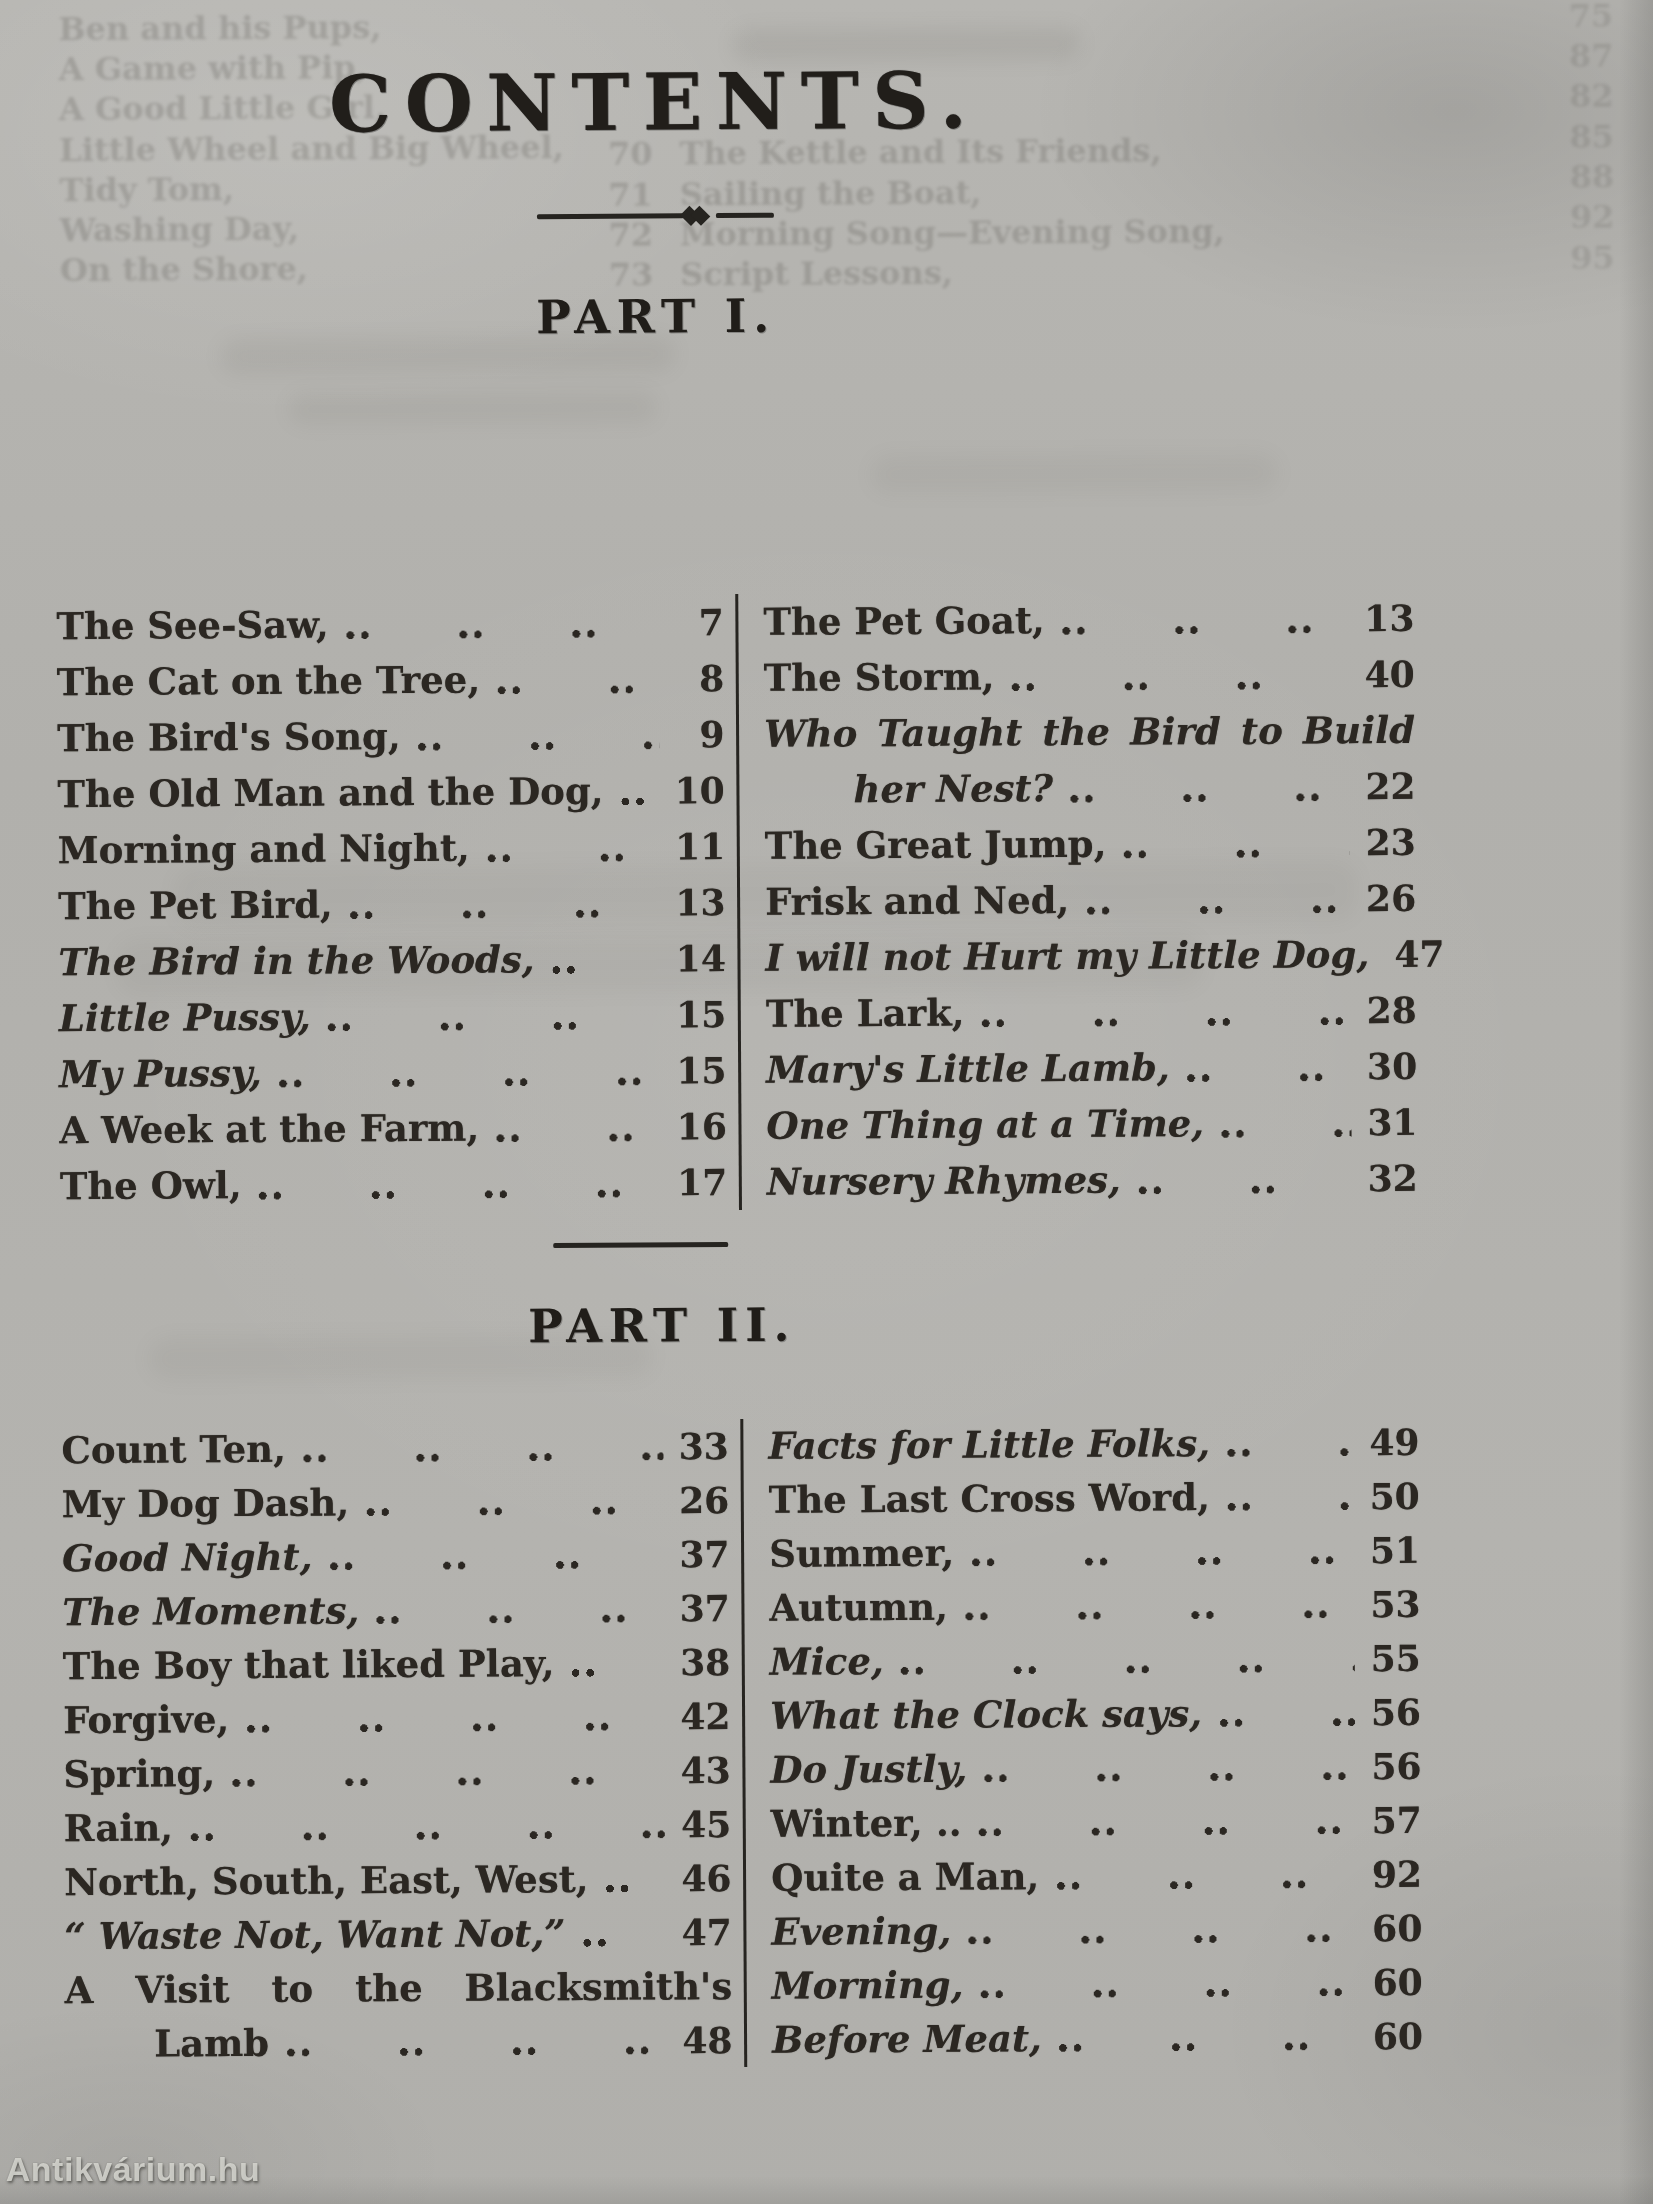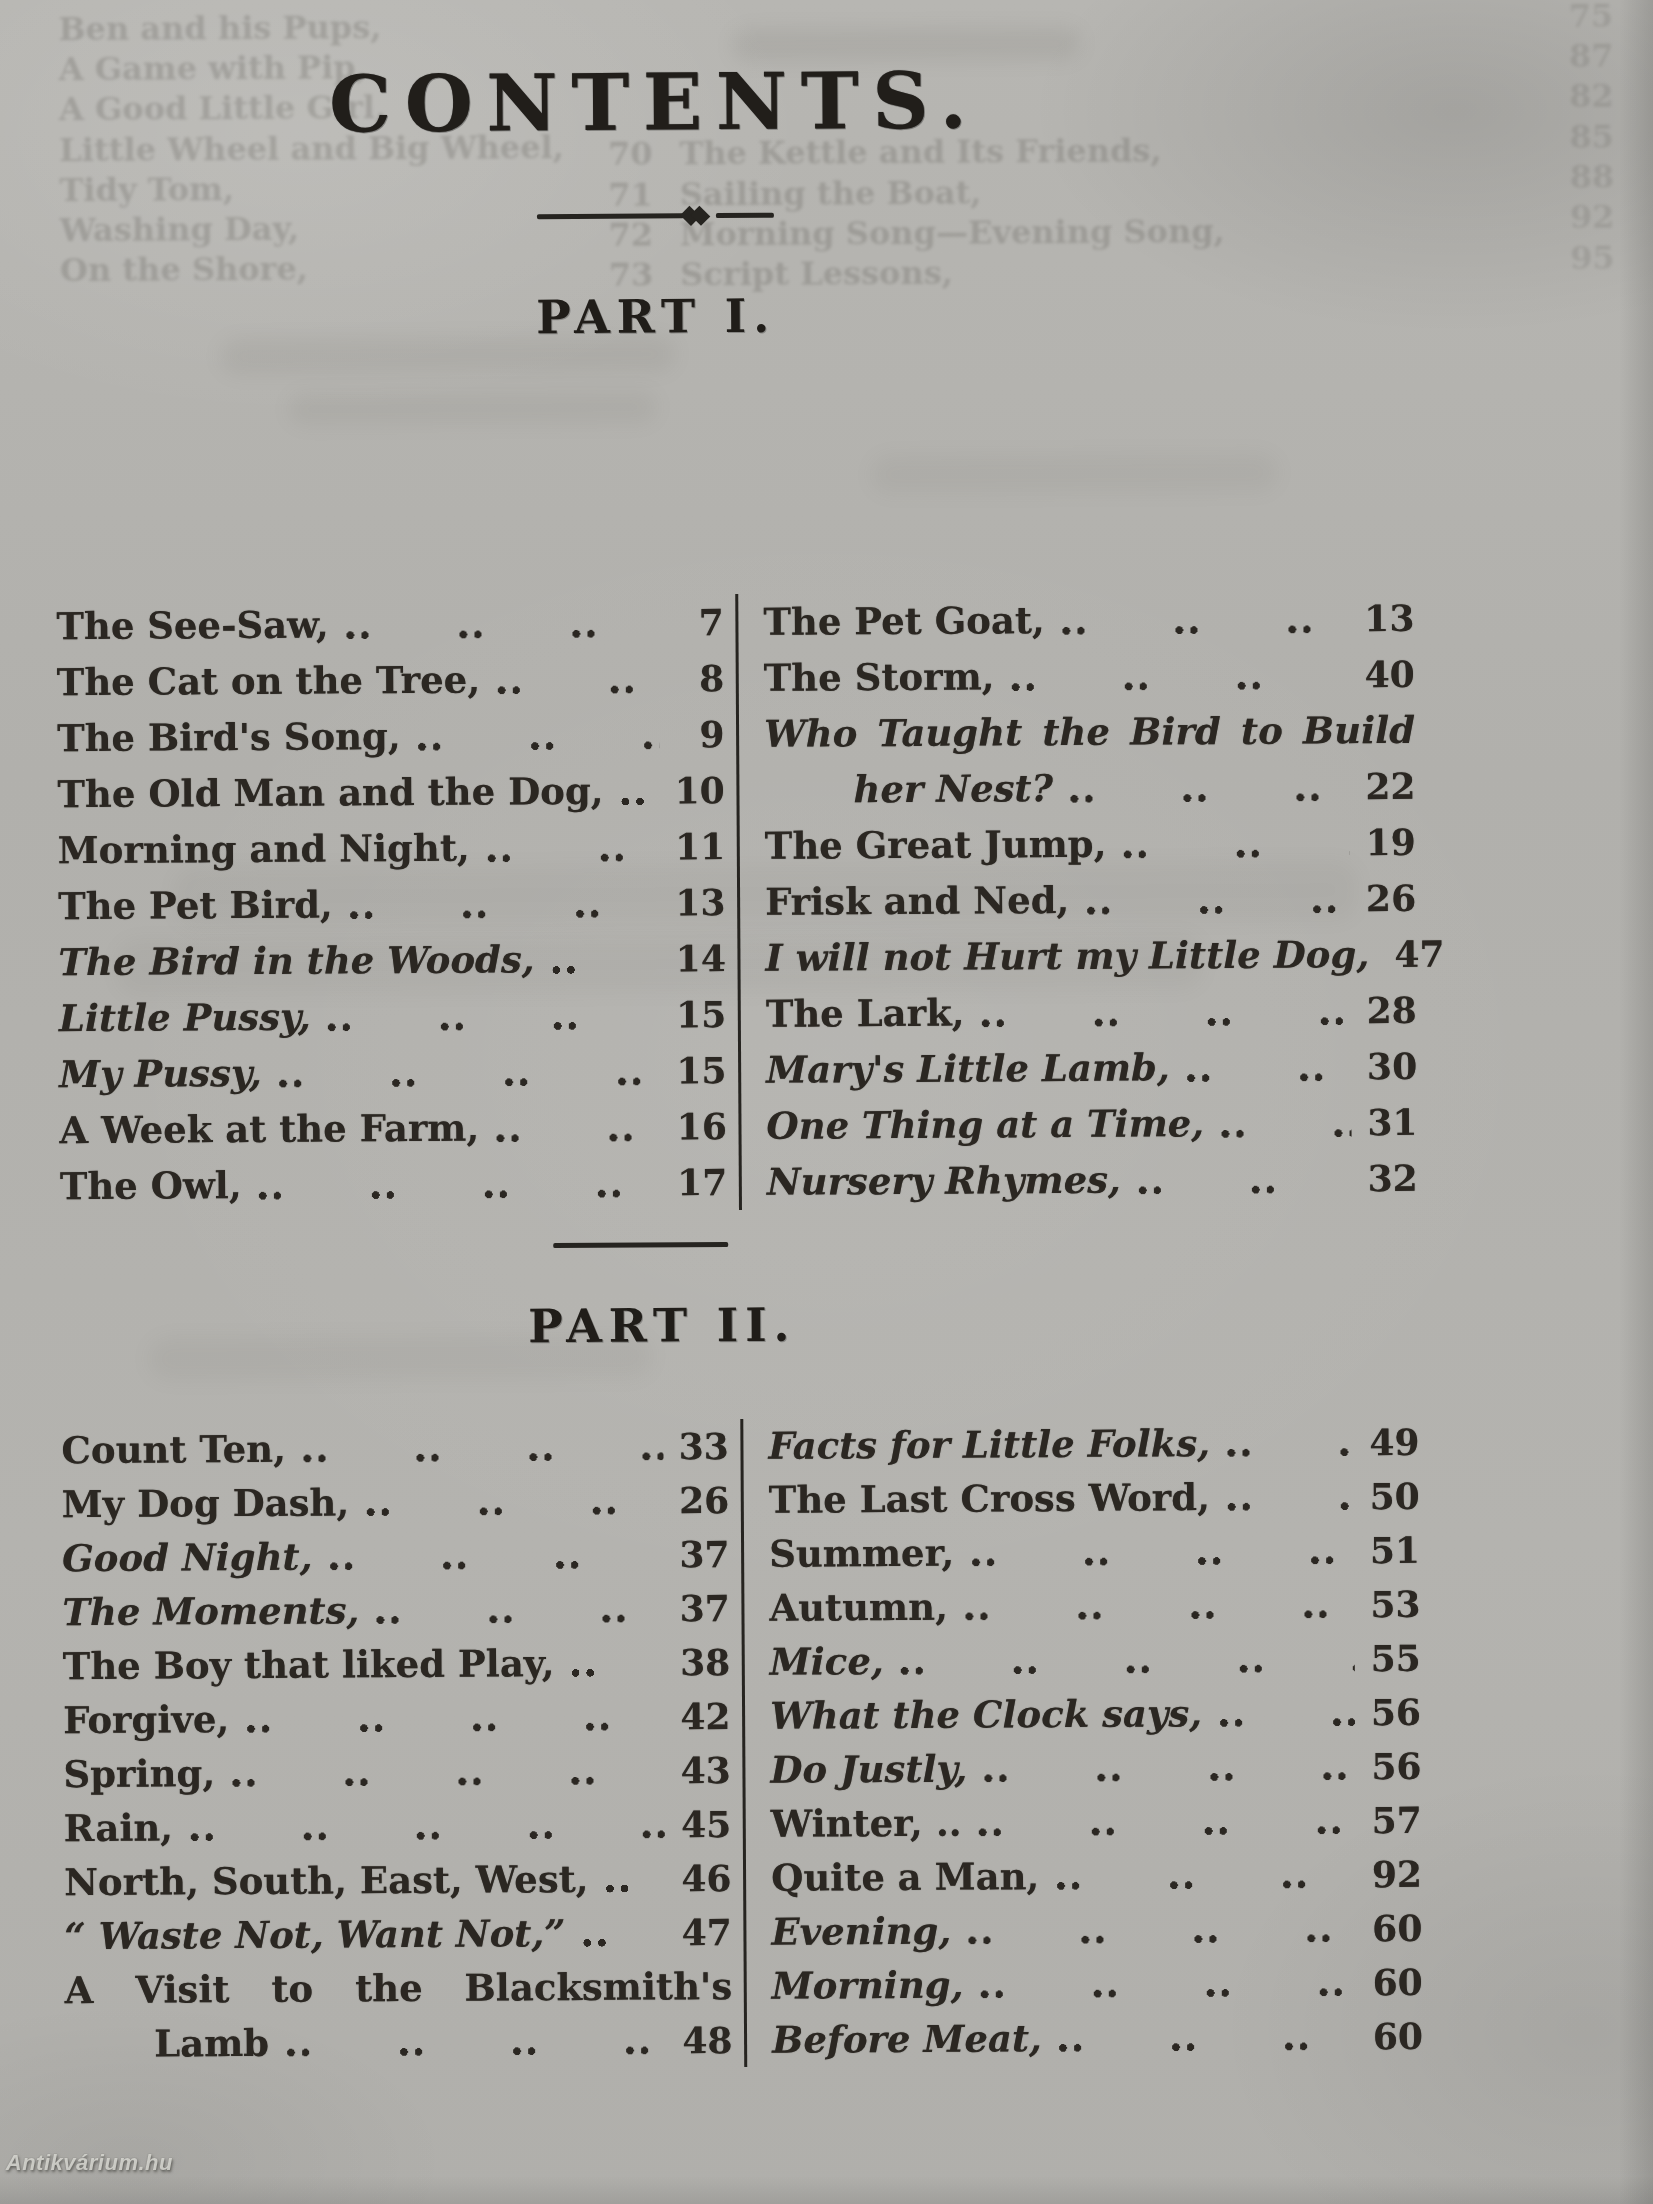--- a/index.html
+++ b/index.html
@@ -68,23 +68,23 @@
   .row.start .t{flex:1;white-space:normal;text-align:justify;text-align-last:justify;}
   .fill{flex:1;height:9.7px;align-self:flex-end;margin:0 9.7px 12.6px 15.5px;
     background-image:
       radial-gradient(circle 3.9px at 5.8px 4.9px, #2b2722 96%, transparent),
       radial-gradient(circle 3.9px at 20.4px 4.9px, #2b2722 96%, transparent);
     background-size:113px 9.7px;background-repeat:repeat-x;background-position:left bottom;}
   .fill.nodots{background:none;}
   .n{width:56px;text-align:right;font-size:36px;}
 
   .watermark{position:absolute;left:5.8px;top:2150px;
-    font-family:"Liberation Sans", sans-serif;font-weight:bold;font-size:22px;
+    font-family:"Liberation Sans", sans-serif;font-weight:bold;font-size:34px;
     color:rgba(226,226,220,0.82);letter-spacing:0.5px;
-    text-shadow:1px 1.9px 2.9px rgba(55,55,50,0.65), 0 0 1px rgba(70,70,65,0.5);font-style:italic;}
+    text-shadow:1px 1.9px 2.9px rgba(55,55,50,0.65), 0 0 1px rgba(70,70,65,0.5);}
 </style>
 </head>
 <body>
 
 <div class="paper"></div>
 
 <div class="content">
 
   <div class="ghost" id="ghost-top">
       <div class="gline" style="left: 5.8px; top: 5.8px;">Ben and his Pups,</div>
@@ -197,21 +197,21 @@
           <span class="t it">Who Taught the Bird to Build</span>
         </div>
         <div class="row">
           <span class="t it ind">her Nest?</span>
           <span class="fill"></span>
           <span class="n">22</span>
         </div>
         <div class="row">
           <span class="t">The Great Jump,</span>
           <span class="fill"></span>
-          <span class="n">19</span>
+          <span class="n">23</span>
         </div>
         <div class="row">
           <span class="t">Frisk and Ned,</span>
           <span class="fill"></span>
           <span class="n">26</span>
         </div>
         <div class="row">
           <span class="t it">I will not Hurt my Little Dog,</span>
           <span class="fill nodots"></span>
           <span class="n">47</span>

